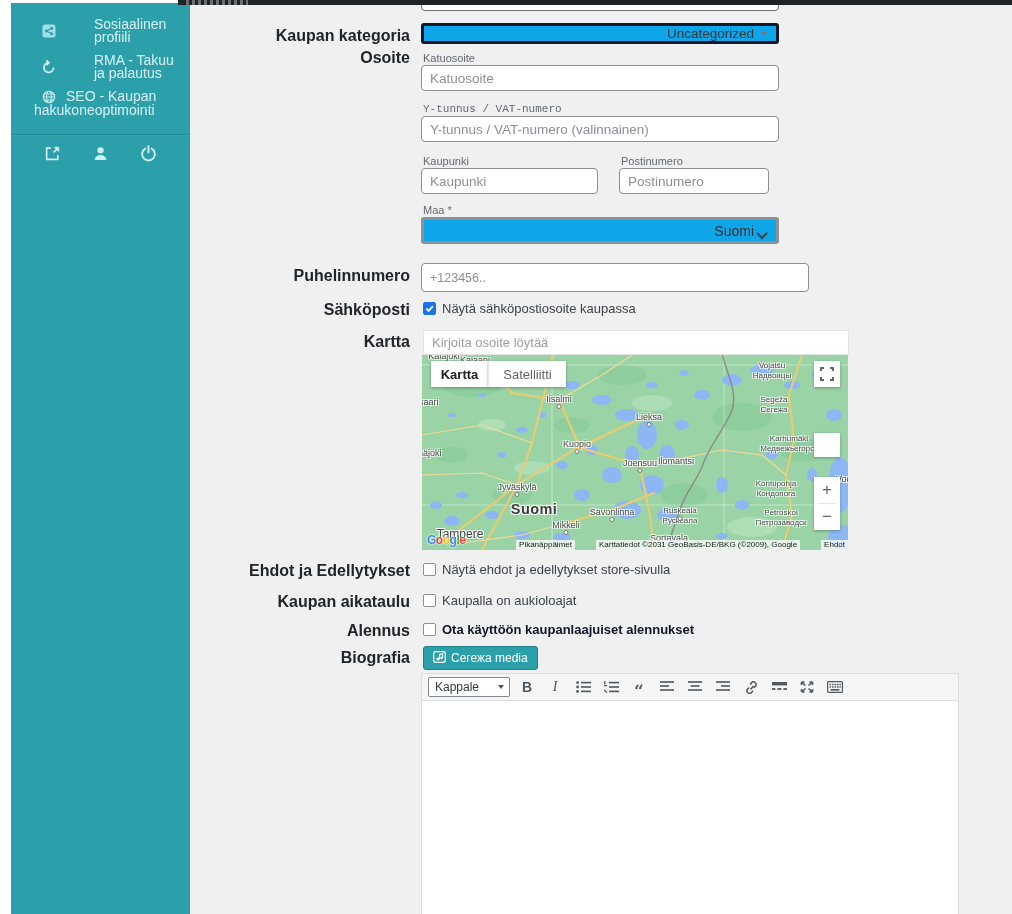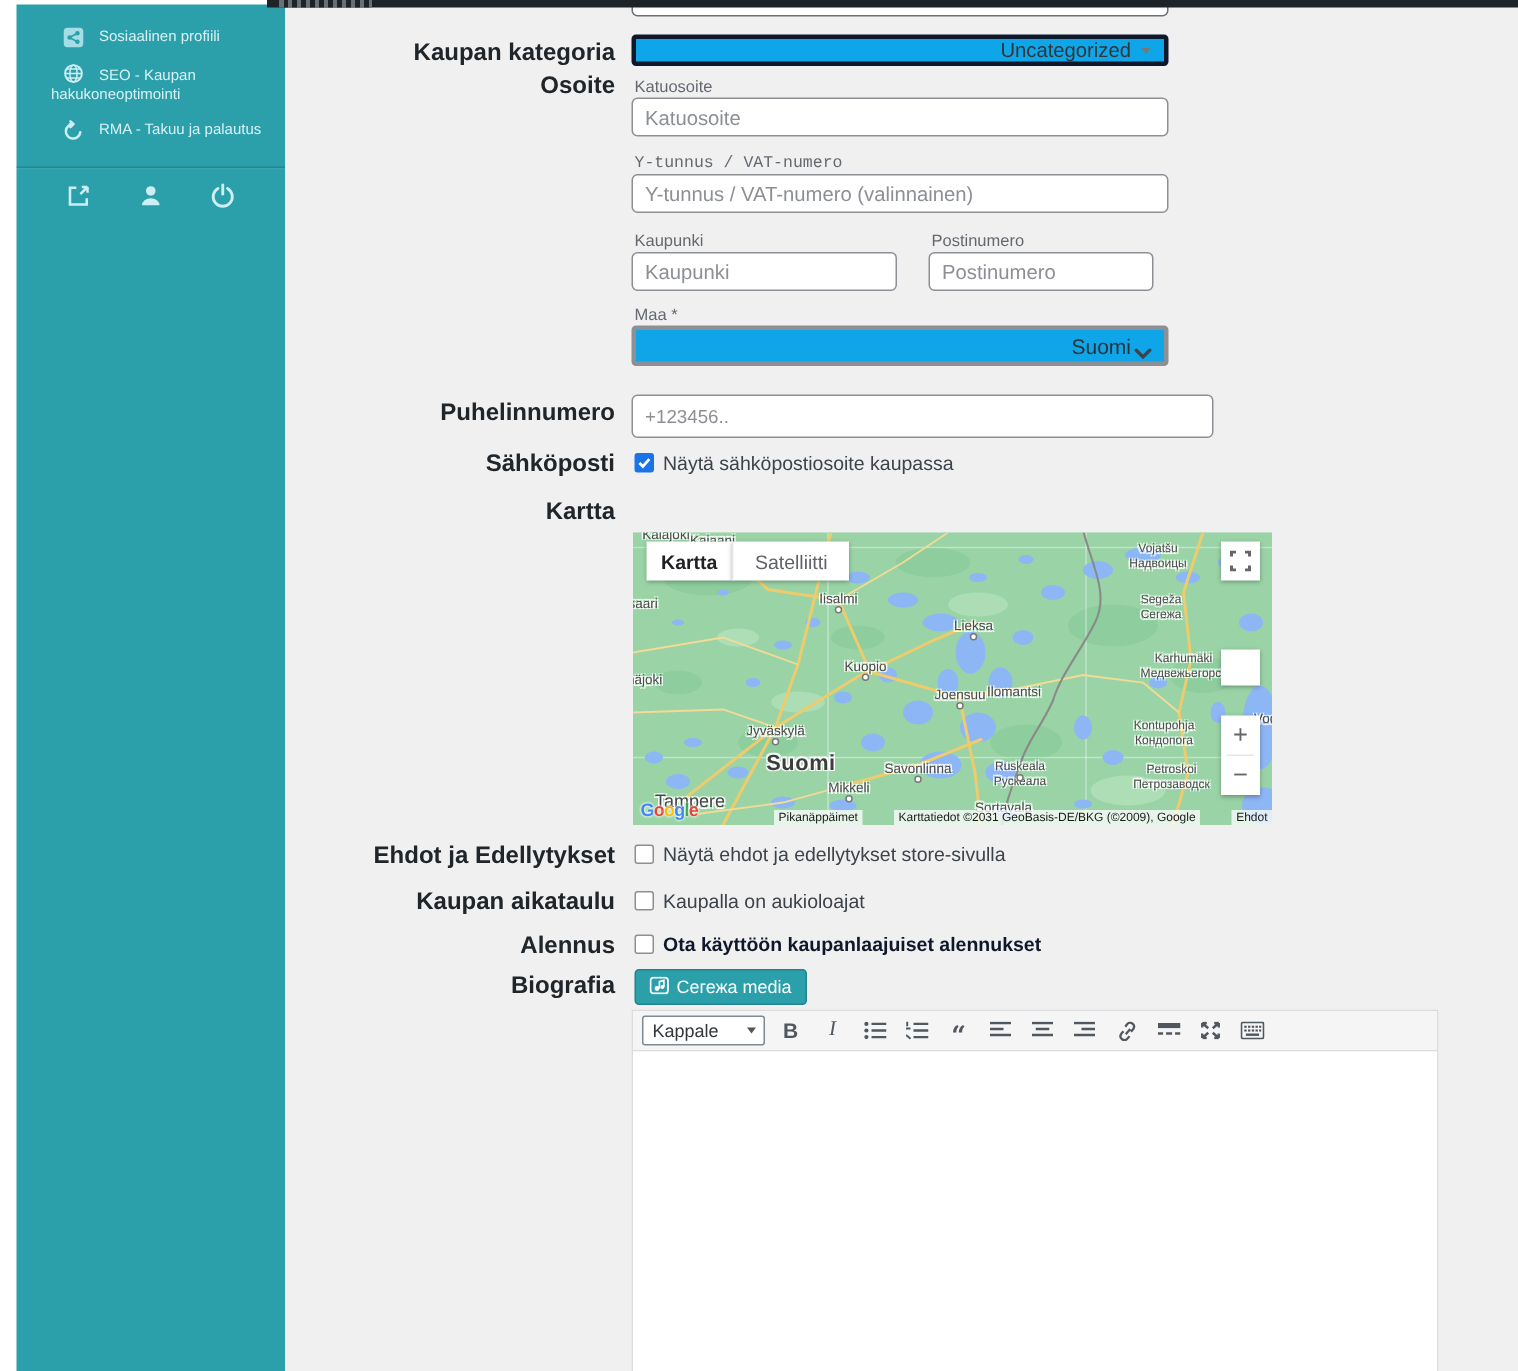--- a/index.html
+++ b/index.html
@@ -7,21 +7,21 @@
   body { font-family:"Liberation Sans", sans-serif; background:#ffffff; position:relative; overflow:hidden; }
 
   
   .adminbar { position:absolute; left:178px; right:0; top:0; height:5px; background:#1d2327; z-index:9; }
   .adminbar .dashes { position:absolute; left:8px; top:0; width:62px; height:5px;
     background:repeating-linear-gradient(90deg,#6a6f74 0 3px,#1d2327 3px 6px); }
 
   
   .sidebar { position:absolute; left:11px; top:3px; width:179px; bottom:0; background:#2b9faa; z-index:4; color:#d9f1f4; }
   .menu { padding:10px 6px 8px 6px; }
-  .menu-item { display:flex; align-items:flex-start; padding:5px 2px 5px 25px; font-size:10px; line-height:13px; cursor:pointer; }
+  .menu-item { display:flex; align-items:center; padding:5px 2px 5px 25px; font-size:14px; line-height:13px; cursor:pointer;gap:28px; }
   .menu-item .mi-icon { width:14px; height:14px; margin-right:10px; flex:0 0 14px; display:inline-block; }
   .menu-item.wrap { display:block; padding-left:17px; text-indent:8px; }
   .menu-item.wrap .mi-icon { display:inline-block; vertical-align:-3px; }
   .sb-divider { border-top:1px solid rgba(0,0,0,0.15); box-shadow:0 1px 0 rgba(255,255,255,0.08); margin-top:4px; }
   .sb-footer { display:flex; justify-content:space-around; align-items:center; padding:10px 18px 0 18px; }
   .sb-footer .fi { width:17px; height:17px; cursor:pointer; }
   svg.tealic { display:block; width:100%; height:100%; }
 
   
   .content-bg { position:absolute; left:190px; right:0; top:0; bottom:0; background:#f0f0f1; z-index:1; }
@@ -110,36 +110,36 @@
         <svg class="tealic" viewBox="0 0 14 14">
             <rect x="0.5" y="0.5" width="13" height="13" rx="2.5" fill="#a5dde6"></rect>
             <circle cx="9.6" cy="4.2" r="1.5" fill="#2b9faa"></circle>
             <circle cx="9.6" cy="9.8" r="1.5" fill="#2b9faa"></circle>
             <circle cx="4.4" cy="7" r="1.5" fill="#2b9faa"></circle>
             <path d="M4.4 7 L9.6 4.2 M4.4 7 L9.6 9.8" stroke="#2b9faa" stroke-width="1.1" fill="none"></path>
           </svg>
       </span>
       <span>Sosiaalinen profiili</span>
     </div>
+    <div class="menu-item">
+      <span class="mi-icon">
+        <svg class="tealic" viewBox="0 0 14 14">
+            <path d="M11.5 8.2 A4.8 4.8 0 1 1 7 2.8 L4.6 2.8 M7 2.8 L5 0.9 M7 2.8 L5 4.7" stroke="#cdeef2" stroke-width="1.7" fill="none" stroke-linecap="round"></path>
+          </svg>
+      </span>
+      <span>RMA - Takuu ja palautus</span>
+    </div>
     <div class="menu-item wrap">
       <span class="mi-icon">
         <svg class="tealic" viewBox="0 0 14 14">
             <circle cx="7" cy="7" r="5.6" stroke="#cdeef2" stroke-width="1.3" fill="none"></circle>
             <ellipse cx="7" cy="7" rx="2.4" ry="5.6" stroke="#cdeef2" stroke-width="1" fill="none"></ellipse>
             <path d="M1.4 7 h11.2 M2.2 4 h9.6 M2.2 10 h9.6" stroke="#cdeef2" stroke-width="1"></path>
           </svg>
       </span><span>SEO - Kaupan hakukoneoptimointi</span>
-    </div>
-    <div class="menu-item">
-      <span class="mi-icon">
-        <svg class="tealic" viewBox="0 0 14 14">
-            <path d="M11.5 8.2 A4.8 4.8 0 1 1 7 2.8 L4.6 2.8 M7 2.8 L5 0.9 M7 2.8 L5 4.7" stroke="#cdeef2" stroke-width="1.7" fill="none" stroke-linecap="round"></path>
-          </svg>
-      </span>
-      <span>RMA - Takuu ja palautus</span>
     </div>
   </div>
   <div class="sb-divider"></div>
   <div class="sb-footer">
     <span class="fi">
       <svg class="tealic" viewBox="0 0 16 16">
           <path d="M6.5 3 H2.5 V13.5 H13 V9.5" stroke="#cdeef2" stroke-width="1.6" fill="none"></path>
           <path d="M9 7 L13.5 2.5 M13.5 2.5 h-3.6 M13.5 2.5 v3.6" stroke="#cdeef2" stroke-width="1.6" fill="none"></path>
         </svg>
     </span>
@@ -195,20 +195,21 @@
 
   <div class="rowlabel" style="top:301px;">Sähköposti</div>
   <span class="cb" style="left:423px; top:302px;" data-checked="true">
     <svg viewBox="0 0 12 12">
         <path d="M2.5 6.2 L5 8.7 L9.7 3.4" stroke="#fff" stroke-width="2" fill="none"></path>
       </svg>
   </span>
   <div class="cbtext" style="left:442px; top:301px;">Näytä sähköpostiosoite kaupassa</div>
 
   <div class="rowlabel" style="top:333px;">Kartta</div>
+  <input class="map-search" placeholder="Kirjoita osoite löytää" style="">
 
   <div class="map">
     <svg class="terrain" width="426" height="195" viewBox="0 0 426 195">
       <rect width="426" height="195" fill="#9ad4a6"></rect>
 
       <g fill="#86c997" opacity="0.55">
         <ellipse cx="50" cy="30" rx="30" ry="12"></ellipse>
           <ellipse cx="200" cy="20" rx="25" ry="10"></ellipse>
         <ellipse cx="320" cy="62" rx="30" ry="14"></ellipse>
           <ellipse cx="262" cy="140" rx="24" ry="12"></ellipse>

